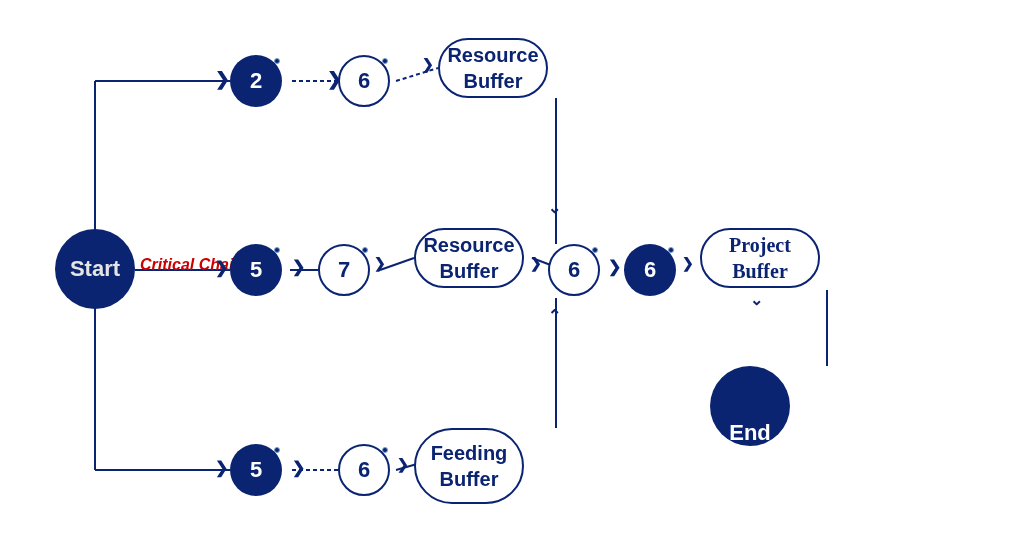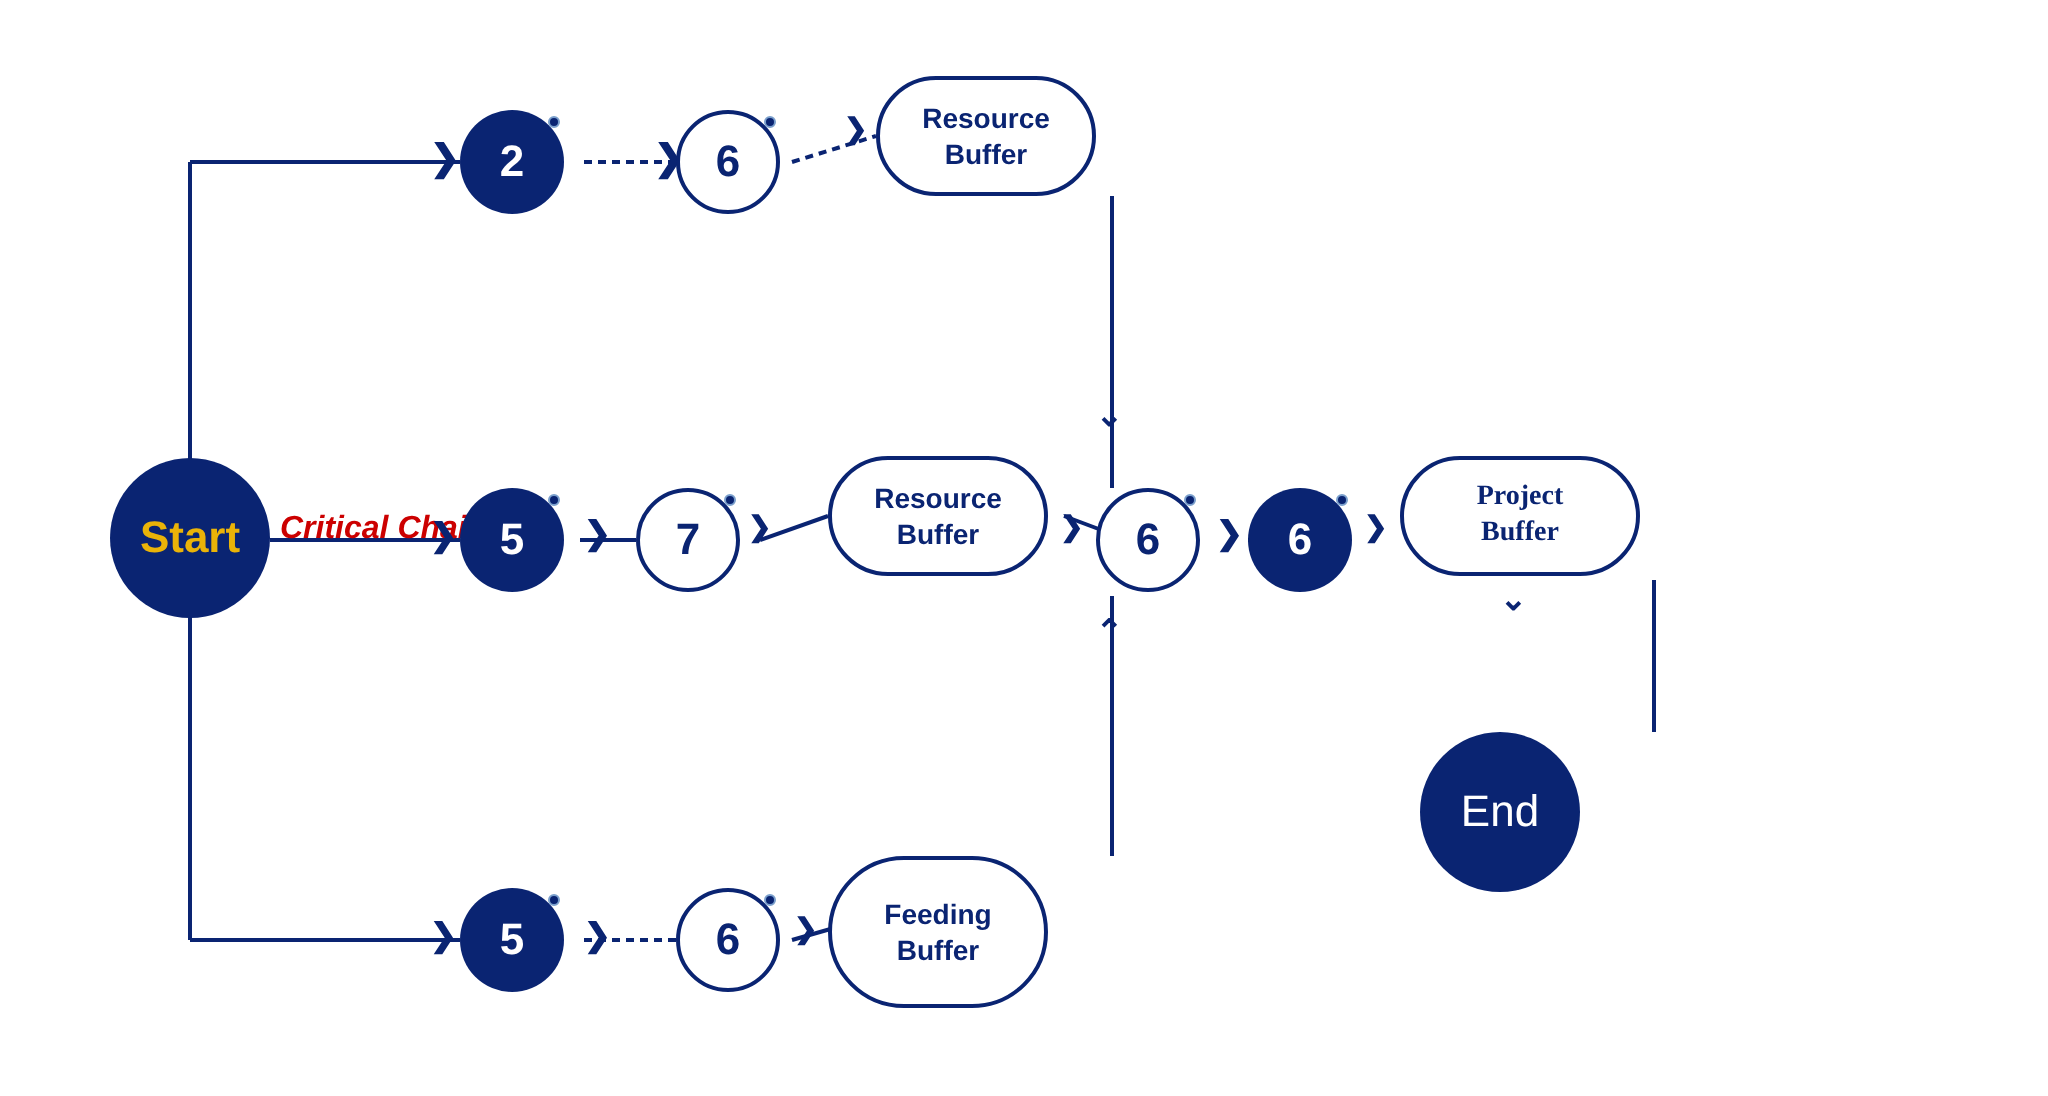--- a/index.html
+++ b/index.html
@@ -35,38 +35,39 @@
       background: #fff;
       color: #0a2472;
       border: 2.5px solid #0a2472;
       font-size: 22px;
     }
     .node-pill {
       border-radius: 40px;
       background: #fff;
       color: #0a2472;
       border: 2px solid #0a2472;
-      font-size: 14px;
+      font-size: 20px;
       font-weight: 600;
       text-align: center;
       line-height: 1.3;
     }
     .node-start {
       border-radius: 50%;
       background: #0a2472;
-      color: #eab308;
+      color: #e5e5e5;
       font-size: 22px;
       font-weight: bold;
     }
     .node-end {
       border-radius: 50%;
       background: #0a2472;
       color: #fff;
       font-size: 22px;
-      font-weight: normal;
+      font-weight: bold;
+      align-items: flex-end;
     }
     
     .lines-svg {
       position: absolute;
       top: 0; left: 0;
       width: 1024px;
       height: 548px;
       pointer-events: none;
     }
     .critical-chain-label {

